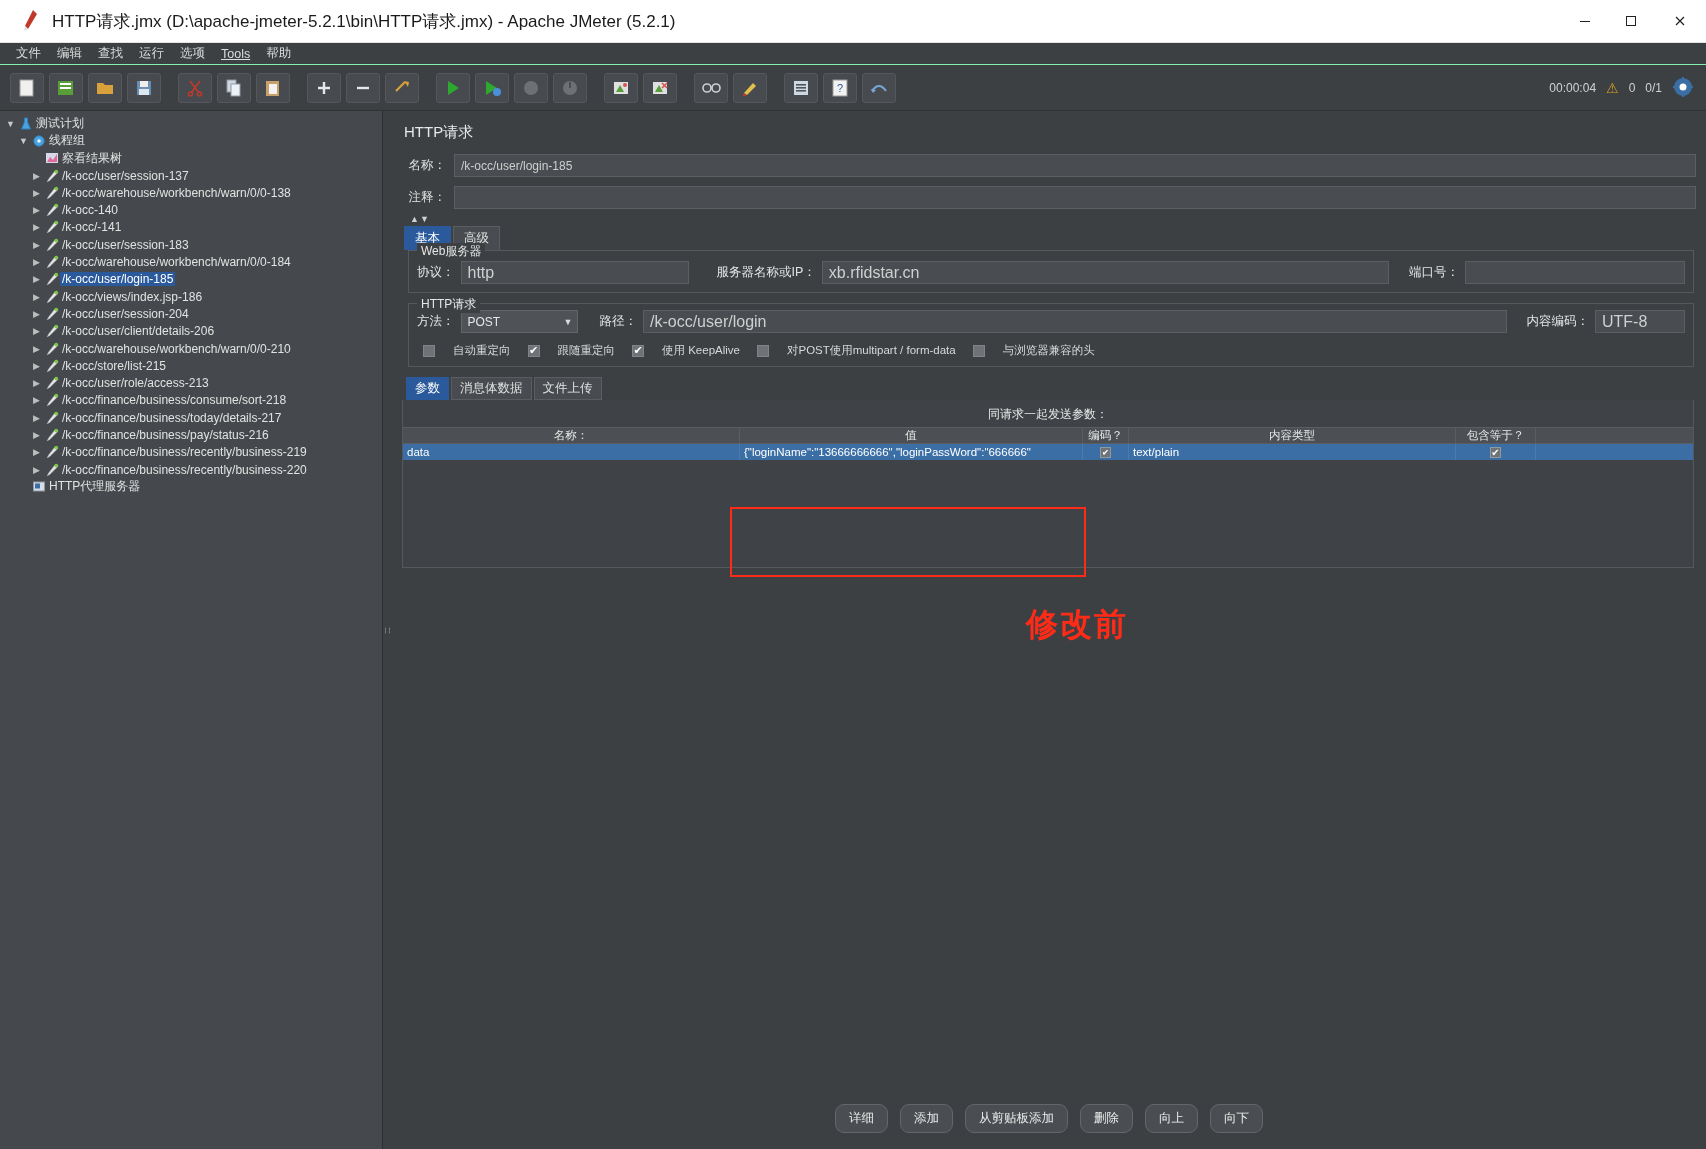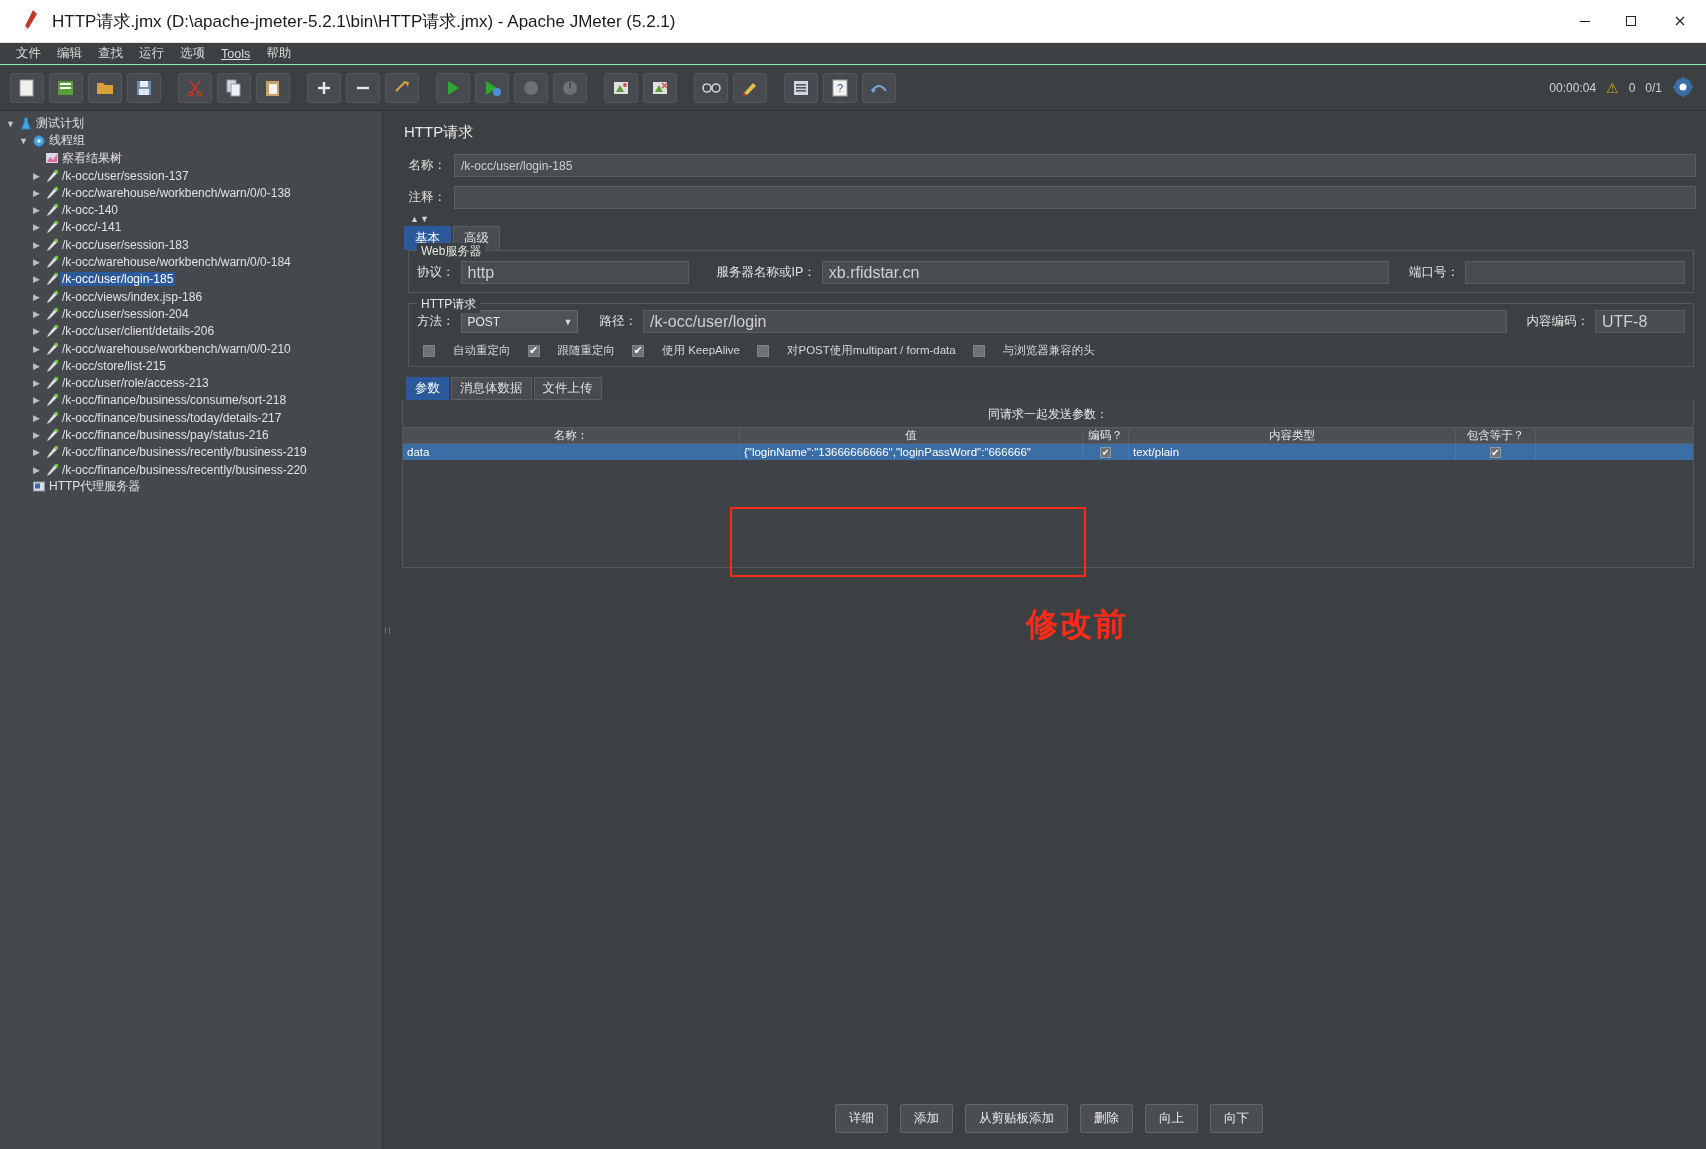--- a/index.html
+++ b/index.html
@@ -172,21 +172,21 @@
     position:absolute; color:#ff2b17; font-size:32px; font-weight:bold;
     letter-spacing:2px;
   }
 
   .btnrow{
     position:absolute; bottom:16px; left:0; width:100%;
     display:flex; justify-content:center; gap:12px;
   }
   .btn{
     background:#4a4e52; border:1px solid #63676b; color:#ececec;
-    font-size:12.5px; padding:5px 13px; border-radius:2px; min-width:44px;
+    font-size:12.5px; padding:5px 13px; border-radius:9px; min-width:44px;
     text-align:center;
   }
 </style>
 </head>
 <body>
 
 <div class="titlebar">
   <div class="tb-icon">
     <svg width="20" height="24" viewBox="0 0 20 24">
       <path d="M12 1 L16 5 L7 20 L4 17 Z" fill="#c0392b"></path>

